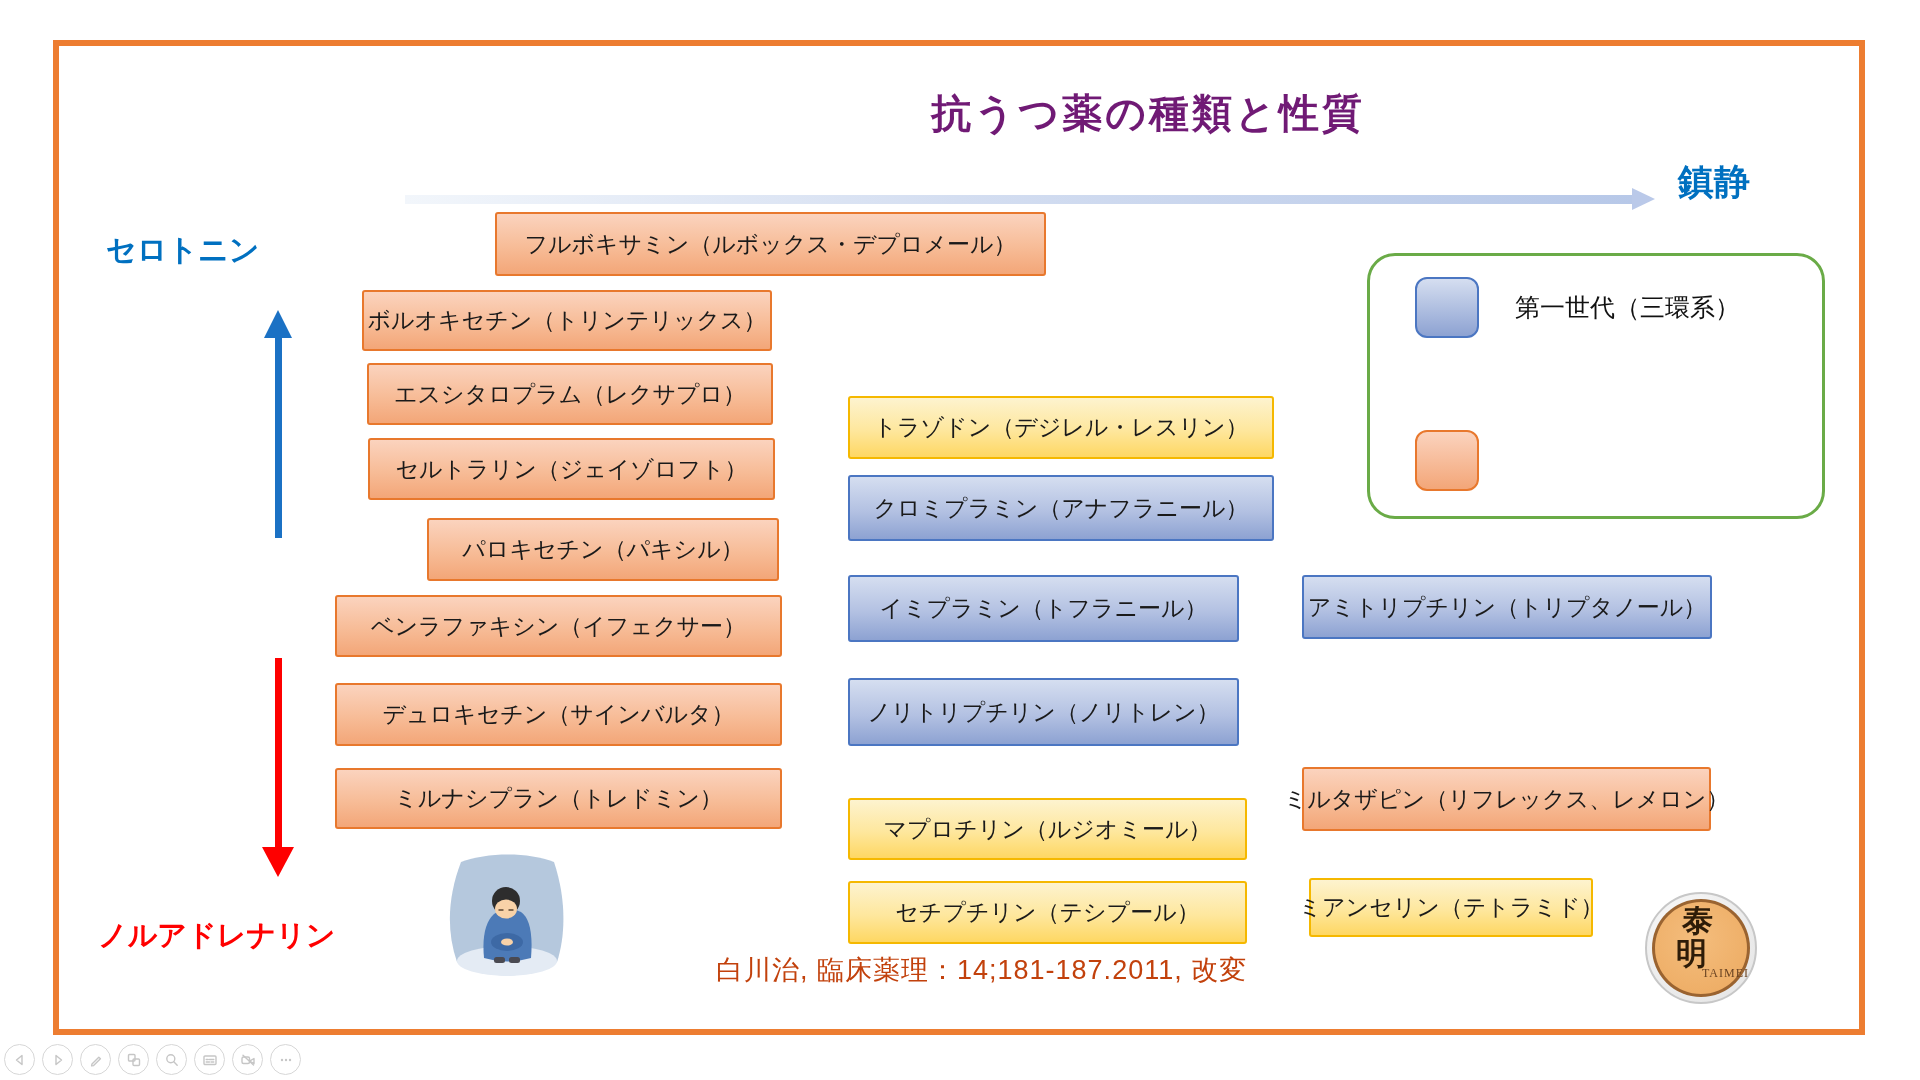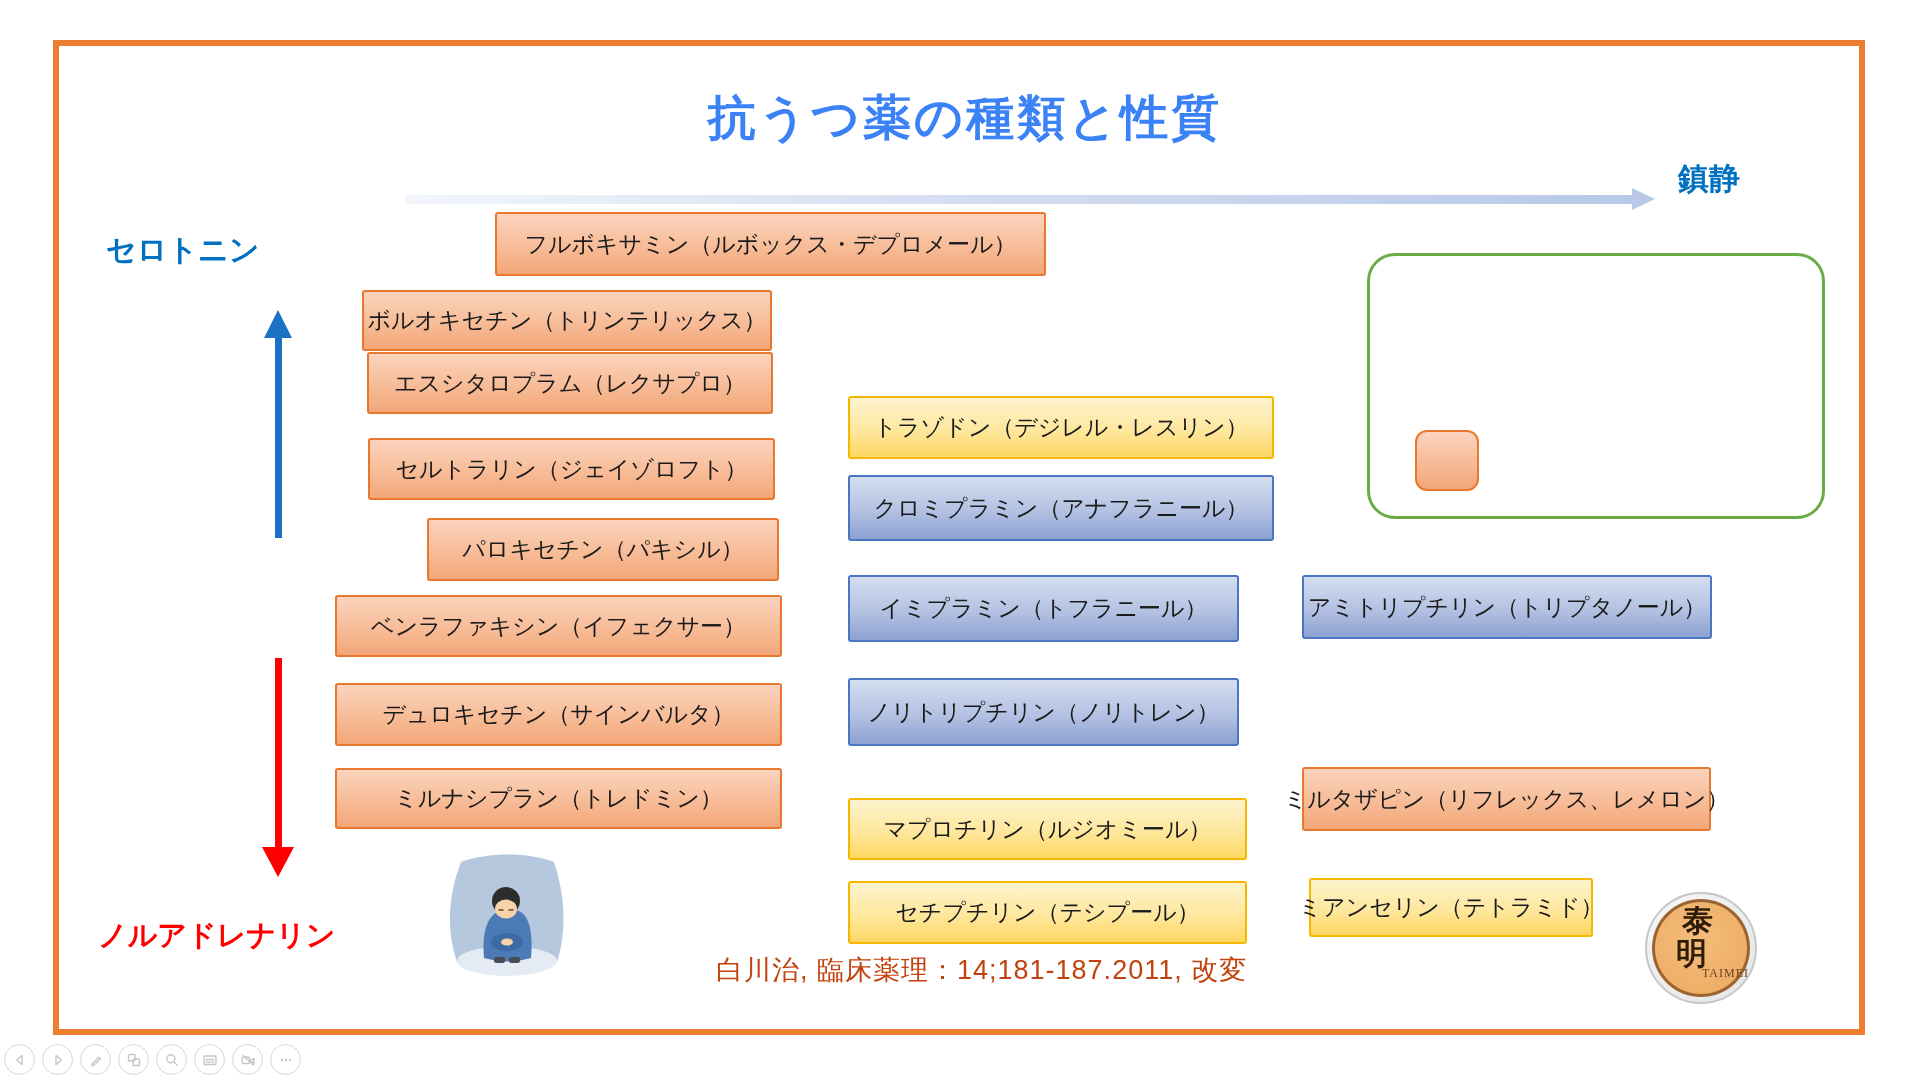--- a/index.html
+++ b/index.html
@@ -10,25 +10,25 @@
     -webkit-font-smoothing:antialiased;
   }
 
   
   .frame{
     position:absolute;left:53px;top:40px;width:1800px;height:983px;
     border:6px solid #ed7d31;background:#ffffff;
   }
 
   .title{
-    position:absolute;left:565px;top:86px;width:800px;text-align:center;
-    font-size:48px;font-weight:700;color:#3b82f6;letter-spacing:3px;white-space:nowrap;
-  }
-
-  .lbl-sedation{position:absolute;left:1678px;top:158px;font-size:31px;font-weight:700;color:#0070c0;}
+    position:absolute;left:565px;top:86px;width:800px;text-align:right;
+    font-size:40px;font-weight:700;color:#701a75;letter-spacing:3px;white-space:nowrap;
+  }
+
+  .lbl-sedation{position:absolute;left:1678px;top:158px;font-size:36px;font-weight:700;color:#0070c0;}
   .lbl-serotonin{position:absolute;left:106px;top:230px;font-size:30px;font-weight:700;color:#0070c0;}
   .lbl-noradrenaline{position:absolute;left:98px;top:916px;font-size:29px;font-weight:700;color:#ff0000;font-family:Liberation Serif, serif;}
 
   
   .harrow-shaft{
     position:absolute;left:405px;top:195px;width:1228px;height:9px;
     background:linear-gradient(90deg,#f2f6fb 0%,#d4def1 45%,#b7c8e8 100%);
   }
   .harrow-head{
     position:absolute;left:1632px;top:188px;width:0;height:0;
@@ -119,21 +119,21 @@
 <div class="varrow-red-shaft"></div>
 <div class="varrow-red-head"></div>
 <div class="lbl-noradrenaline">ノルアドレナリン</div>
 
 <div class="box new" style="left:495px;top:212px;width:547px;height:60px">
     <span>フルボキサミン（ルボックス・デプロメール）</span>
   </div>
 <div class="box new" style="left:362px;top:290px;width:406px;height:57px">
     <span>ボルオキセチン（トリンテリックス）</span>
   </div>
-<div class="box new" style="left:367px;top:352px;width:402px;height:58px">
+<div class="box new" style="left:367px;top:363px;width:402px;height:58px">
     <span>エスシタロプラム（レクサプロ）</span>
   </div>
 <div class="box new" style="left:368px;top:438px;width:403px;height:58px">
     <span>セルトラリン（ジェイゾロフト）</span>
   </div>
 <div class="box new" style="left:427px;top:518px;width:348px;height:59px">
     <span>パロキセチン（パキシル）</span>
   </div>
 <div class="box new" style="left:335px;top:595px;width:443px;height:58px">
     <span>ベンラファキシン（イフェクサー）</span>
@@ -168,20 +168,24 @@
     <span>アミトリプチリン（トリプタノール）</span>
   </div>
 <div class="box new" style="left:1302px;top:767px;width:405px;height:60px">
     <span>ミルタザピン（リフレックス、レメロン）</span>
   </div>
 <div class="box second" style="left:1309px;top:850px;width:280px;height:55px">
     <span>ミアンセリン（テトラミド）</span>
   </div>
 
 <div class="legend">
+  <div class="legend-row" style="top:22px">
+    <span class="legend-swatch first"></span>
+    <span class="legend-label">第一世代（三環系）</span>
+  </div>
   <div class="legend-row" style="top:175px">
     <span class="legend-swatch new"></span>
   </div>
 </div>
 
 <div class="citation">白川治, 臨床薬理：14;181-187.2011, 改変</div>
 
 <svg class="person" viewBox="0 0 145 142">
   <path d="M26,14 C52,4 94,4 119,14 C131,50 131,86 122,114 C94,132 50,132 22,114 C11,82 13,48 26,14 Z" fill="#b5c8dd"></path>
   <ellipse cx="72" cy="113" rx="50" ry="15" fill="#e4ebf4"></ellipse>

